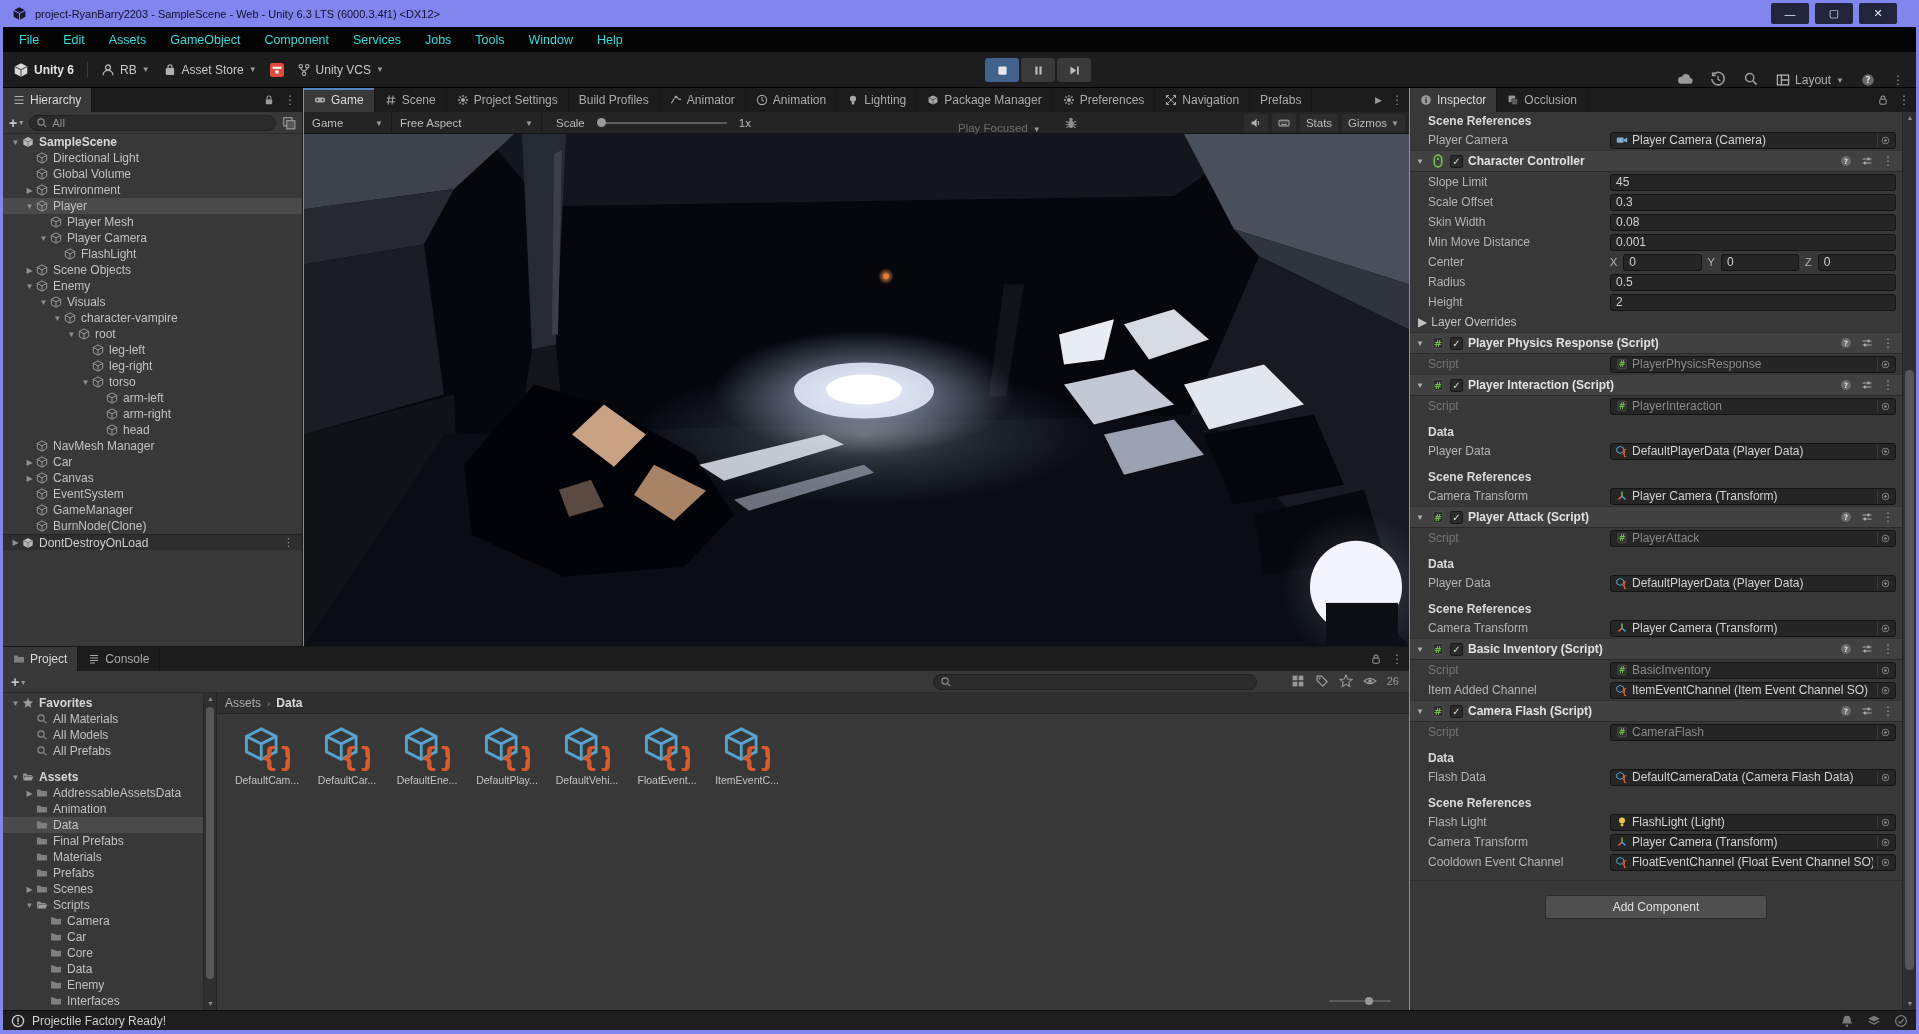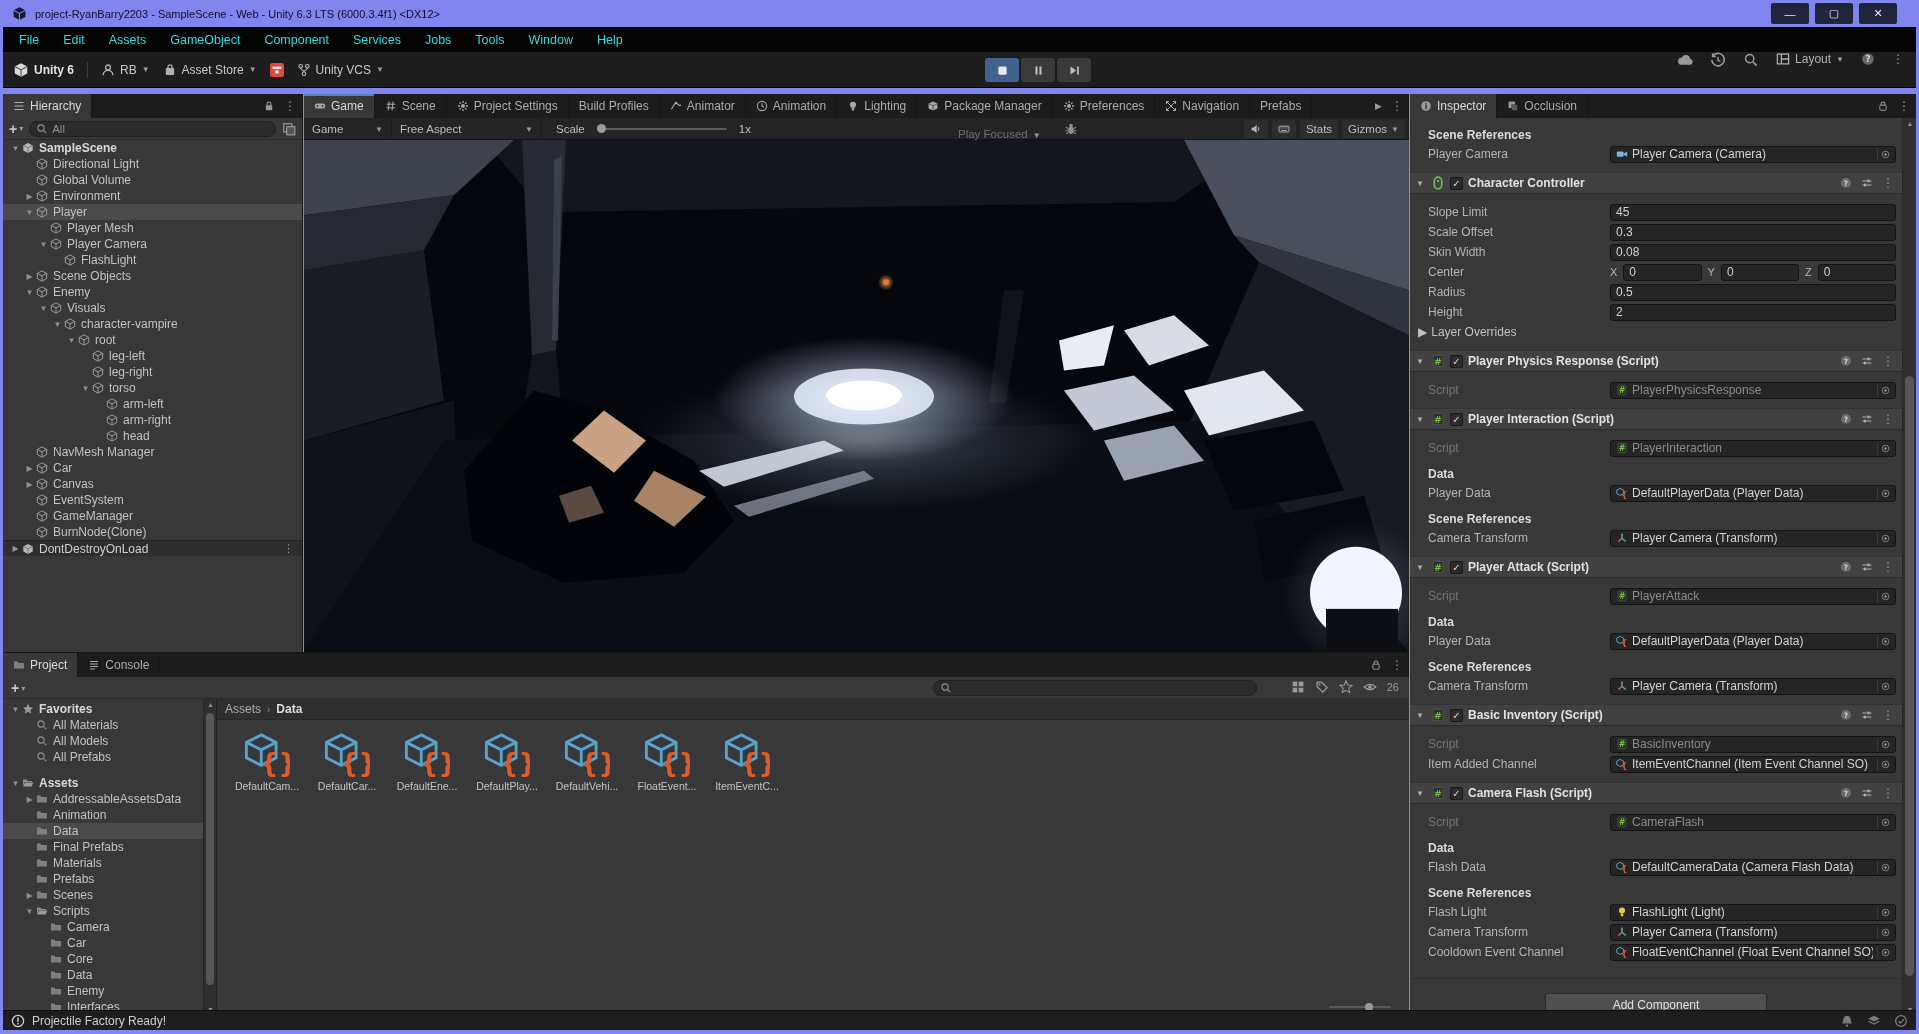--- a/index.html
+++ b/index.html
@@ -23,32 +23,32 @@
 .tb-item { display:flex; align-items:center; gap:5px; }
 .tb-divider { width:1px; height:16px; background:#3c3c3c; }
 .tb-bold { font-weight:bold; color:#e4e4e4; }
 .caret { font-size:8px; color:#9a9a9a; }
 .icon12 { width:12px; height:12px; display:inline-flex; }
 .icon14 { width:14px; height:14px; display:inline-flex; }
 .icon16 { width:16px; height:16px; display:inline-flex; }
 .play-cluster { position:absolute; left:982px; top:6px; display:flex; gap:2px; }
 .play-btn { width:34px; height:24px; background:#3a3a3a; border-radius:3px; display:flex; align-items:center; justify-content:center; }
 .play-btn.active { background:#41628c; }
-.tb-right { position:absolute; right:12px; top:0; height:100%; display:flex; align-items:flex-start; gap:17px; color:#b0b0b0; font-size:12px; }
+.tb-right { position:absolute; right:12px; top:0; height:100%; display:flex; align-items:flex-end; gap:17px; color:#b0b0b0; font-size:12px; }
 
 
 .tabstrip { position:absolute; top:0; left:0; right:0; height:24px; background:#1c1c1c; display:flex; align-items:stretch; overflow:hidden; }
 .tab { padding:0 10px; display:flex; align-items:center; gap:5px; font-size:12px; color:#ababab; border-right:1px solid #161616; white-space:nowrap; position:relative; }
 .tab.active { background:#383838; color:#d9d9d9; }
 .tab.blue-top::before { content:""; position:absolute; left:0; top:0; right:0; height:2px; background:#4f83c2; }
 .strip-right { position:absolute; right:6px; top:0; height:24px; display:flex; align-items:center; gap:9px; color:#9a9a9a; }
 .kebab { font-size:12px; color:#9a9a9a; letter-spacing:0; }
 
 
-.panel { position:absolute; background:#383838;margin-top:6px; }
+.panel { position:absolute; background:#383838; }
 #hierarchy { left:3px; top:88px; width:300px; height:558px; border-right:1px solid #161616; }
 #center    { left:304px; top:88px; width:1105px; height:558px; }
 #inspector { left:1410px; top:88px; width:506px; height:922px; }
 #project   { left:3px; top:646px; width:1406px; height:364px; border-top:1px solid #161616; }
 
 
 .mini-toolbar { position:absolute; top:24px; left:0; right:0; height:22px; background:#383838; border-bottom:1px solid #2b2b2b; display:flex; align-items:center; padding:0 6px; gap:6px; color:#c0c0c0; font-size:12px; }
 .plus-drop { display:flex; align-items:center; gap:2px; color:#c8c8c8; }
 .searchbox { flex:1; height:16px; background:#2b2b2b; border:1px solid #202020; border-radius:8px; display:flex; align-items:center; gap:4px; padding:0 6px; color:#8f8f8f; font-size:11.5px; }
 .tree { position:absolute; top:46px; left:0; right:0; bottom:0; overflow:hidden; font-size:12px; color:#c2c2c2; }
@@ -85,21 +85,21 @@
 .irow.disabled .ifield { color:#8a8a8a; }
 .ivec { flex:1; display:flex; align-items:center; gap:6px; }
 .ivec .axis { color:#b4b4b4; font-size:11px; }
 .ivec .ifield { height:17px; }
 .ispace { height:7px; }
 .comp-header { height:22px; background:#414141; border-top:1px solid #333; border-bottom:1px solid #2a2a2a; display:flex; align-items:center; padding:0 4px; gap:5px; }
 .comp-header .arr { width:12px; text-align:center; color:#adadad; font-size:8px; }
 .comp-header .cname { font-weight:bold; color:#e2e2e2; font-size:12px; }
 .checkbox { width:13px; height:13px; background:#2b2b2b; border:1px solid #191919; border-radius:2px; color:#dcdcdc; font-size:10px; line-height:11px; text-align:center; }
 .comp-right { margin-left:auto; display:flex; align-items:center; gap:9px; padding-right:4px; }
-.comp-body { padding:8px 0; }
+.comp-body { padding:0 0; }
 .foldout-row { height:20px; display:flex; align-items:center; padding-left:8px; gap:4px; color:#c2c2c2; }
 .add-comp-wrap { border-top:1px solid #2e2e2e; margin-top:8px; padding-top:14px; display:flex; justify-content:center; }
 .add-comp { width:222px; height:24px; background:#4f4f4f; border:1px solid #2c2c2c; border-radius:3px; color:#e0e0e0; font-size:12px; display:flex; align-items:center; justify-content:center; }
 .vscroll { position:absolute; right:0; top:24px; bottom:0; width:14px; background:#2f2f2f; border-left:1px solid #262626; }
 .vscroll .thumb { position:absolute; left:2px; width:9px; background:#575757; border-radius:5px; }
 .vs-arrow { position:absolute; left:0; width:14px; height:12px; color:#8a8a8a; font-size:7px; text-align:center; line-height:12px; }
 
 
 .proj-toolbar { position:absolute; top:24px; left:0; right:0; height:22px; background:#383838; border-bottom:1px solid #2b2b2b; color:#c0c0c0; font-size:12px; }
 .proj-toolbar .plus-drop { position:absolute; left:8px; top:3px; }
@@ -891,20 +891,24 @@
             </div>
             <div class="irow">
               <span class="ilabel">Scale Offset</span>
               <span class="ifield">0.3</span>
             </div>
             <div class="irow">
               <span class="ilabel">Skin Width</span>
               <span class="ifield">0.08</span>
             </div>
             <div class="irow">
+              <span class="ilabel">Min Move Distance</span>
+              <span class="ifield">0.001</span>
+            </div>
+            <div class="irow">
               <span class="ilabel">Center</span>
               <span class="ivec">
                 <span class="axis">X</span>
                 <span class="ifield">0</span>
                 <span class="axis">Y</span>
                 <span class="ifield">0</span>
                 <span class="axis">Z</span>
                 <span class="ifield">0</span>
               </span>
             </div>

